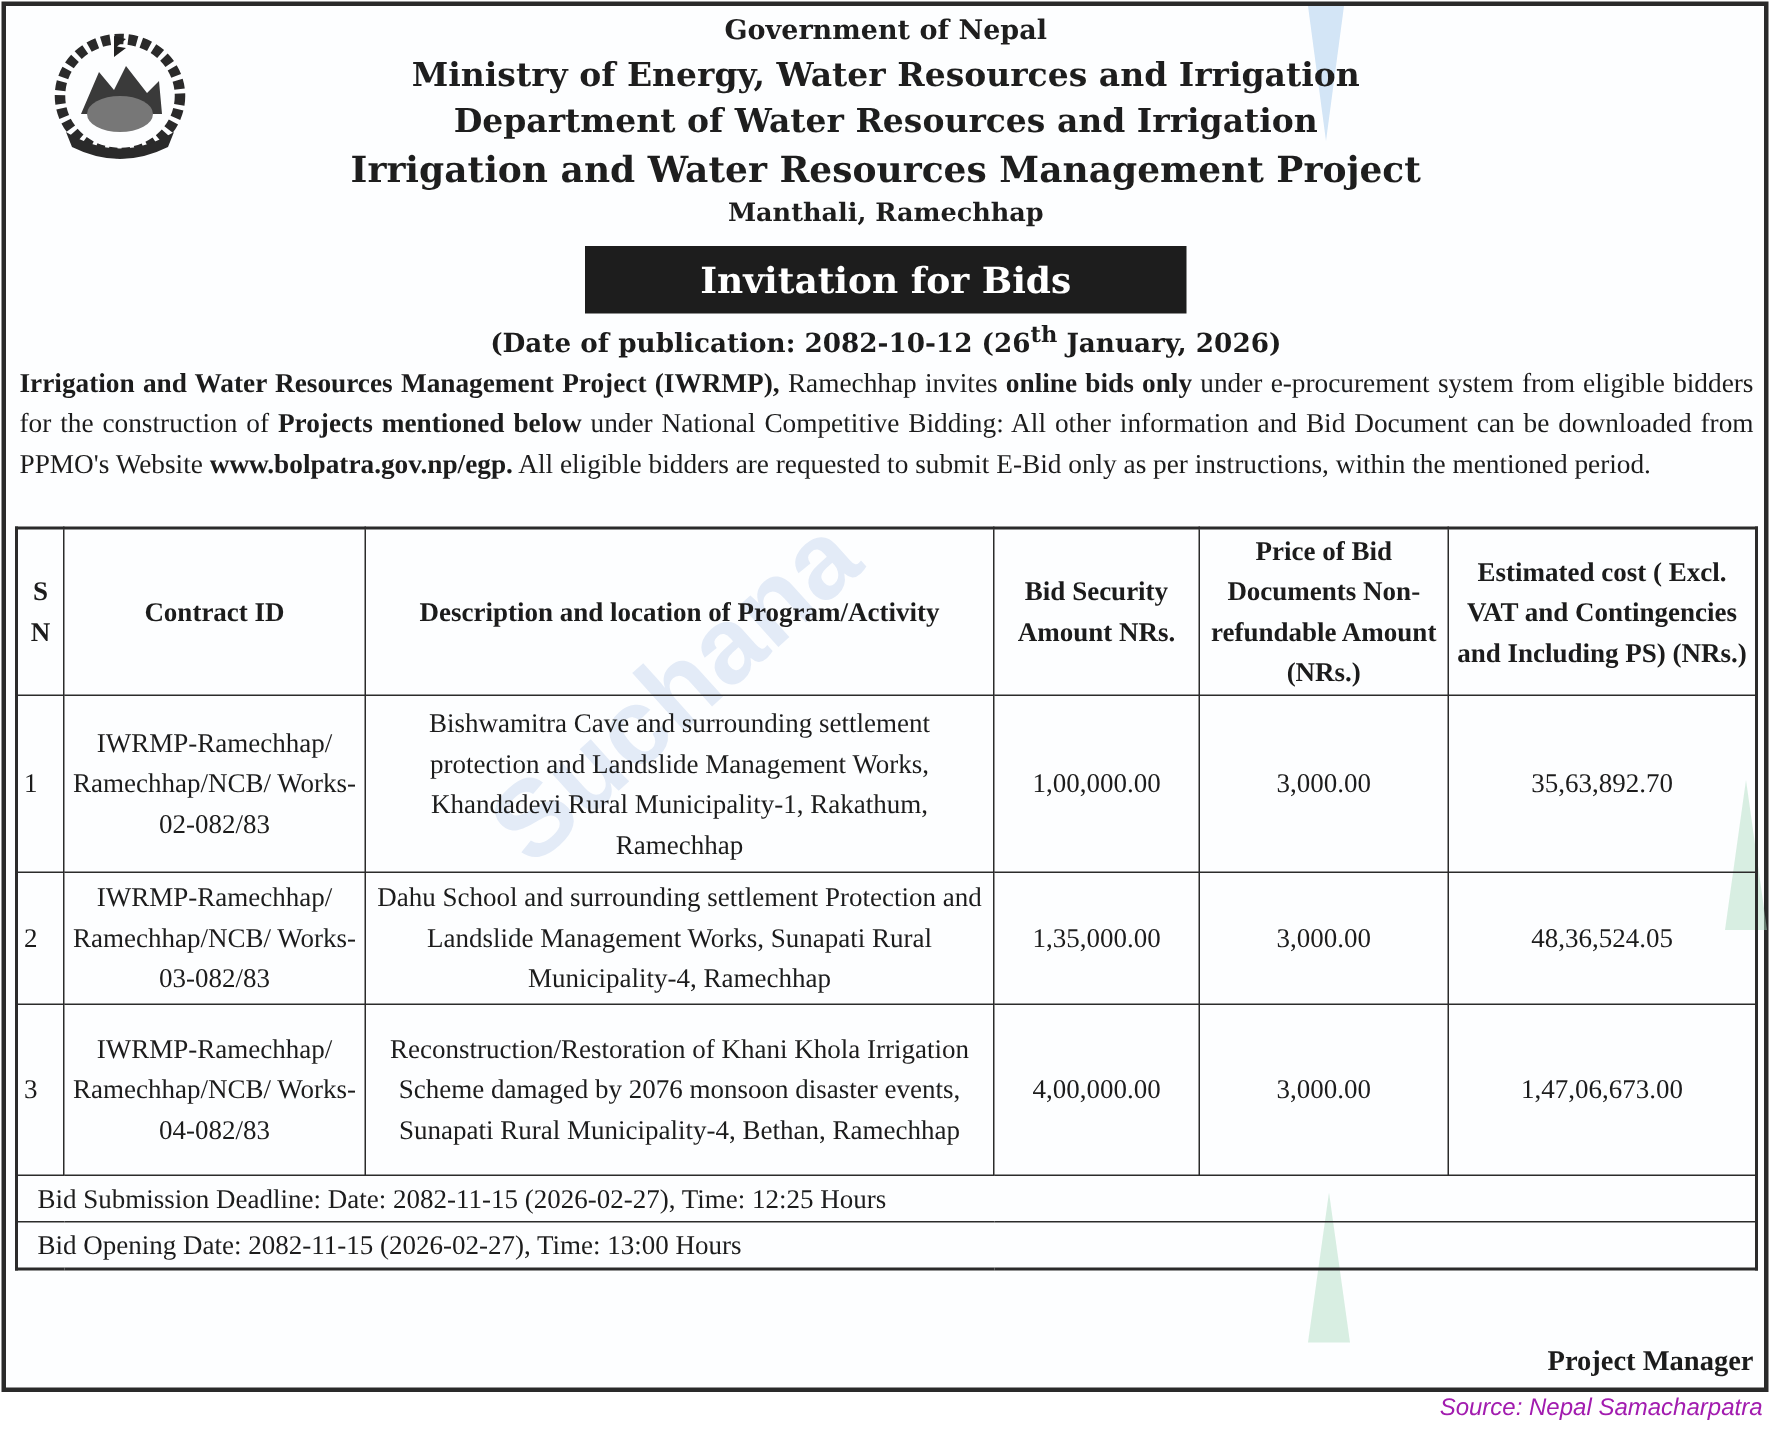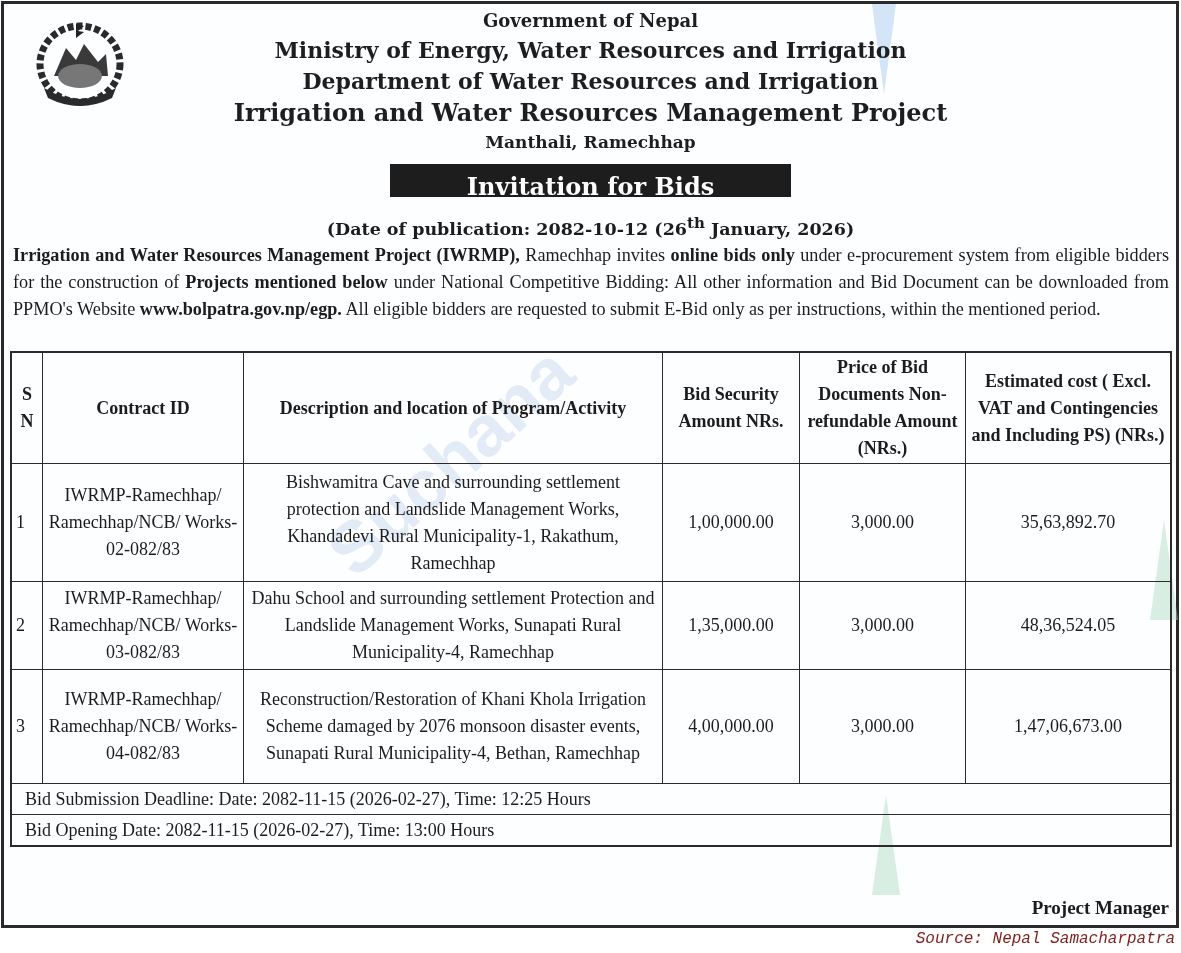--- a/index.html
+++ b/index.html
@@ -5,42 +5,42 @@
     html, body { margin: 0; padding: 0; background: #ffffff; }
     body { width: 1181px; height: 953px; position: relative; overflow: hidden; font-family: "Liberation Serif", serif; color: #1c1c1c; }
     .frame { position: absolute; left: 1px; top: 1px; width: 1172px; height: 921px; border: 3px solid #2a2a2a; background: #fdfeff; }
     .logo { position: absolute; left: 32px; top: 18px; width: 96px; height: 92px; }
     .hdr { position: absolute; left: 0; width: 1181px; text-align: center; font-family: "DejaVu Serif", "Liberation Serif", serif; font-weight: bold; color: #1e1e1e; }
     .h-gov { top: 10px; font-size: 18px; }
     .h-min { top: 37px; font-size: 22px; }
     .h-dep { top: 68px; font-size: 22px; }
     .h-proj { top: 98px; font-size: 24px; }
     .h-loc { top: 132px; font-size: 17px; }
-    .ifb { position: absolute; left: 390px; top: 164px; width: 401px; height: 33px; background: #1d1d1d; color: #ffffff; text-align: center; font-family: "DejaVu Serif", "Liberation Serif", serif; font-weight: bold; font-size: 24px; line-height: 45px; }
+    .ifb { position: absolute; left: 390px; top: 164px; width: 401px; height: 45px; background: #1d1d1d; color: #ffffff; text-align: center; font-family: "DejaVu Serif", "Liberation Serif", serif; font-weight: bold; font-size: 24px; line-height: 45px; }
     .pubdate { position: absolute; left: 0; top: 214px; width: 1181px; text-align: center; font-family: "DejaVu Serif", "Liberation Serif", serif; font-weight: bold; font-size: 17.5px; }
     .pubdate sup { font-size: 15px; }
     .intro { position: absolute; left: 13px; top: 242px; width: 1156px; font-size: 18.2px; line-height: 27px; text-align: justify; text-align-last: left; }
     .intro b { font-weight: bold; }
     table.bids { position: absolute; left: 10px; top: 351px; width: 1162px; border-collapse: collapse; font-size: 18px; }
     table.bids td, table.bids th { border: 1.5px solid #2b2b2b; padding: 0 4px; }
     table.bids { border: 2.5px solid #2b2b2b; }
     table.bids th { font-weight: bold; text-align: center; line-height: 27px; height: 110px; }
     table.bids td { line-height: 27px; vertical-align: middle; }
     .c-sn { width: 22px; text-align: left; }
     .c-id { width: 192px; text-align: center; }
     .c-desc { width: 410px; text-align: center; }
     .c-sec { width: 128px; text-align: center; }
     .c-price { width: 157px; text-align: center; }
     .c-est { text-align: center; }
     tr.r1 td { height: 117px; }
     tr.r2 td { height: 87px; }
     tr.r3 td { height: 113px; }
     tr.foot td { height: 30px; padding-left: 13px; line-height: 30px; }
     .signer { position: absolute; right: 12px; top: 897px; font-family: "Liberation Serif", serif; font-weight: bold; font-size: 19px; }
-    .source { position: absolute; right: 6px; top: 930px; font-family: Liberation Mono, monospace; font-style: italic; font-size: 16px; color: #7f1d1d; margin-left: 39px; }
+    .source { position: absolute; right: 6px; top: 930px; font-family: Liberation Sans, sans-serif; font-style: italic; font-size: 16px; color: #a21caf; margin-left: 39px; }
     .wm-text { position: absolute; left: 300px; top: 420px; transform: rotate(-42deg); font-family: "Liberation Sans", sans-serif; font-weight: bold; font-size: 72px; color: rgba(70,120,200,0.14); pointer-events: none; }
     .wm-arrow { position: absolute; width: 0; height: 0; pointer-events: none; }
   </style>
 </head>
 <body>
 
 <div class="frame"></div>
 
 <div class="wm-text">Suchana</div>
 <div class="wm-arrow" style="left:872px; top:4px; border-left:12px solid transparent; border-right:12px solid transparent; border-top:90px solid rgba(160,200,235,0.45);"></div>

